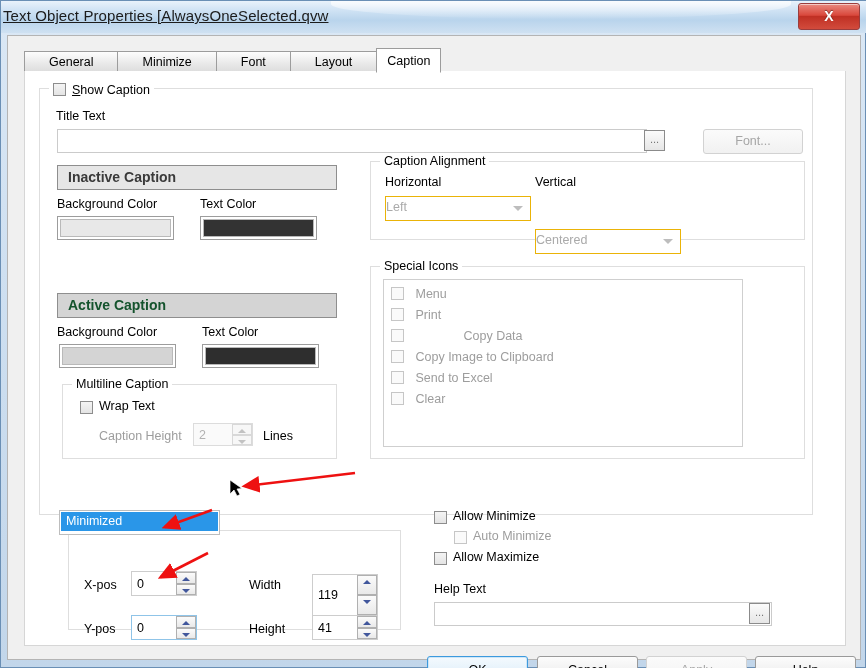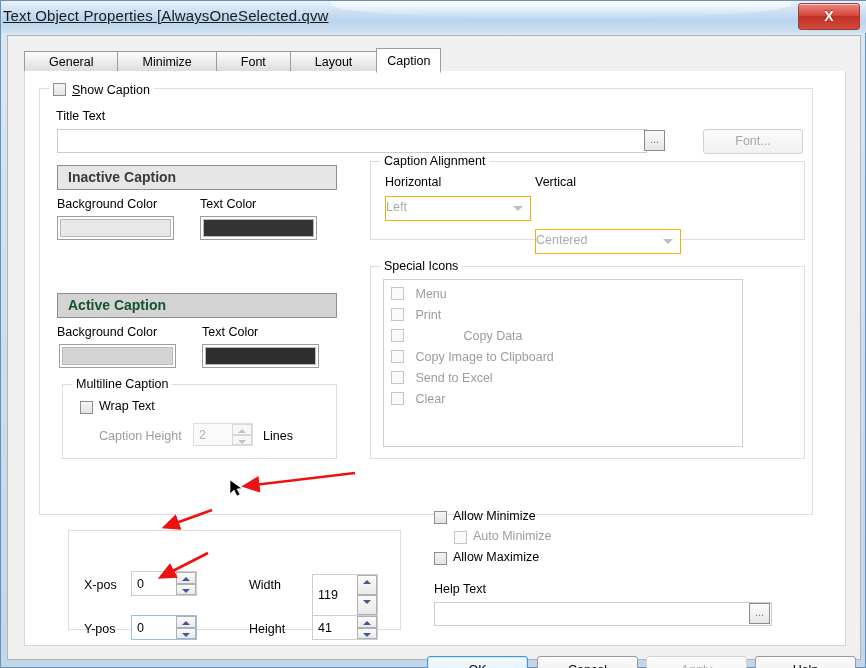--- a/index.html
+++ b/index.html
@@ -371,20 +371,23 @@
             <div class="sb up">
                 <span class="tri"></span>
               </div>
             <div class="sb dn">
                 <span class="tri"></span>
               </div>
           </div>
         </div>
       </div>
 
+      <div class="combo" style="left:34px;top:439px;width:161px;height:25px;">
+        <div class="item">Minimized</div>
+      </div>
 
       <span class="cbx" style="left:409px;top:440px;"></span>
       <span class="lbl" style="left:428px;top:438px;">Allow Minimize</span>
 
       <span class="cbx dis" style="left:429px;top:460px;"></span>
       <span class="lbl dis" style="left:448px;top:458px;">Auto Minimize</span>
 
       <span class="cbx" style="left:409px;top:481px;"></span>
       <span class="lbl" style="left:428px;top:479px;">Allow Maximize</span>
 

